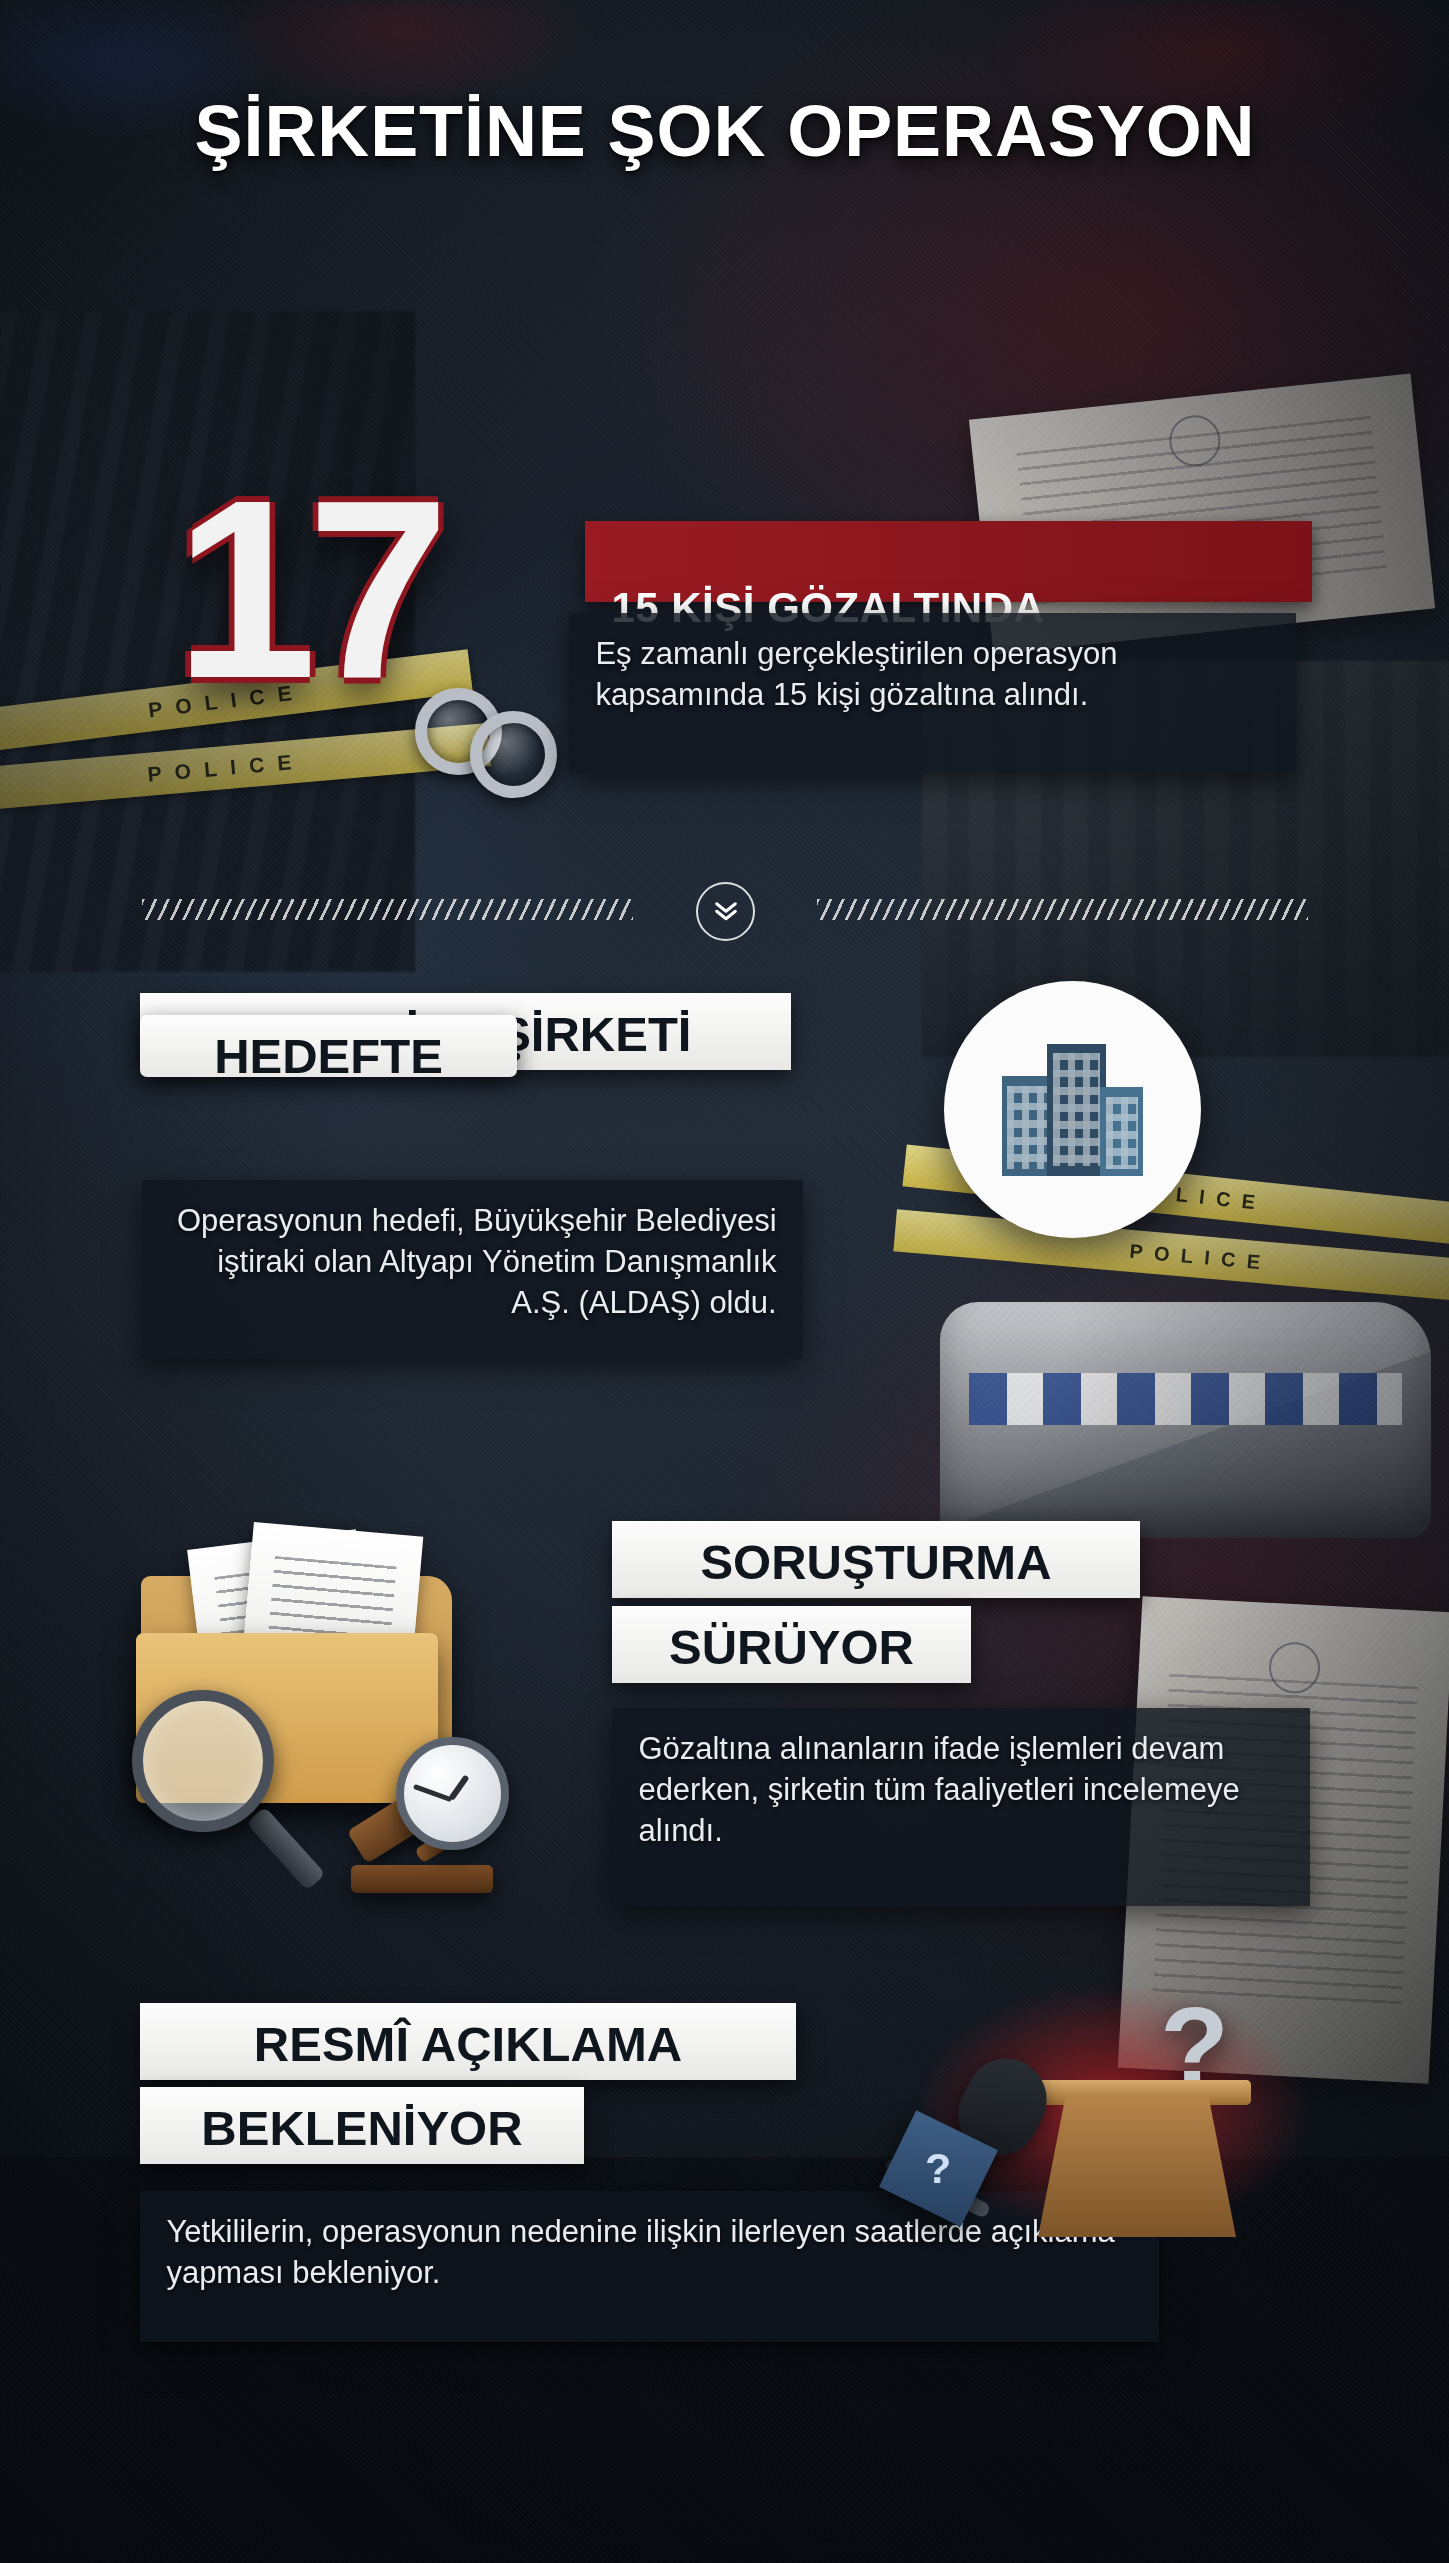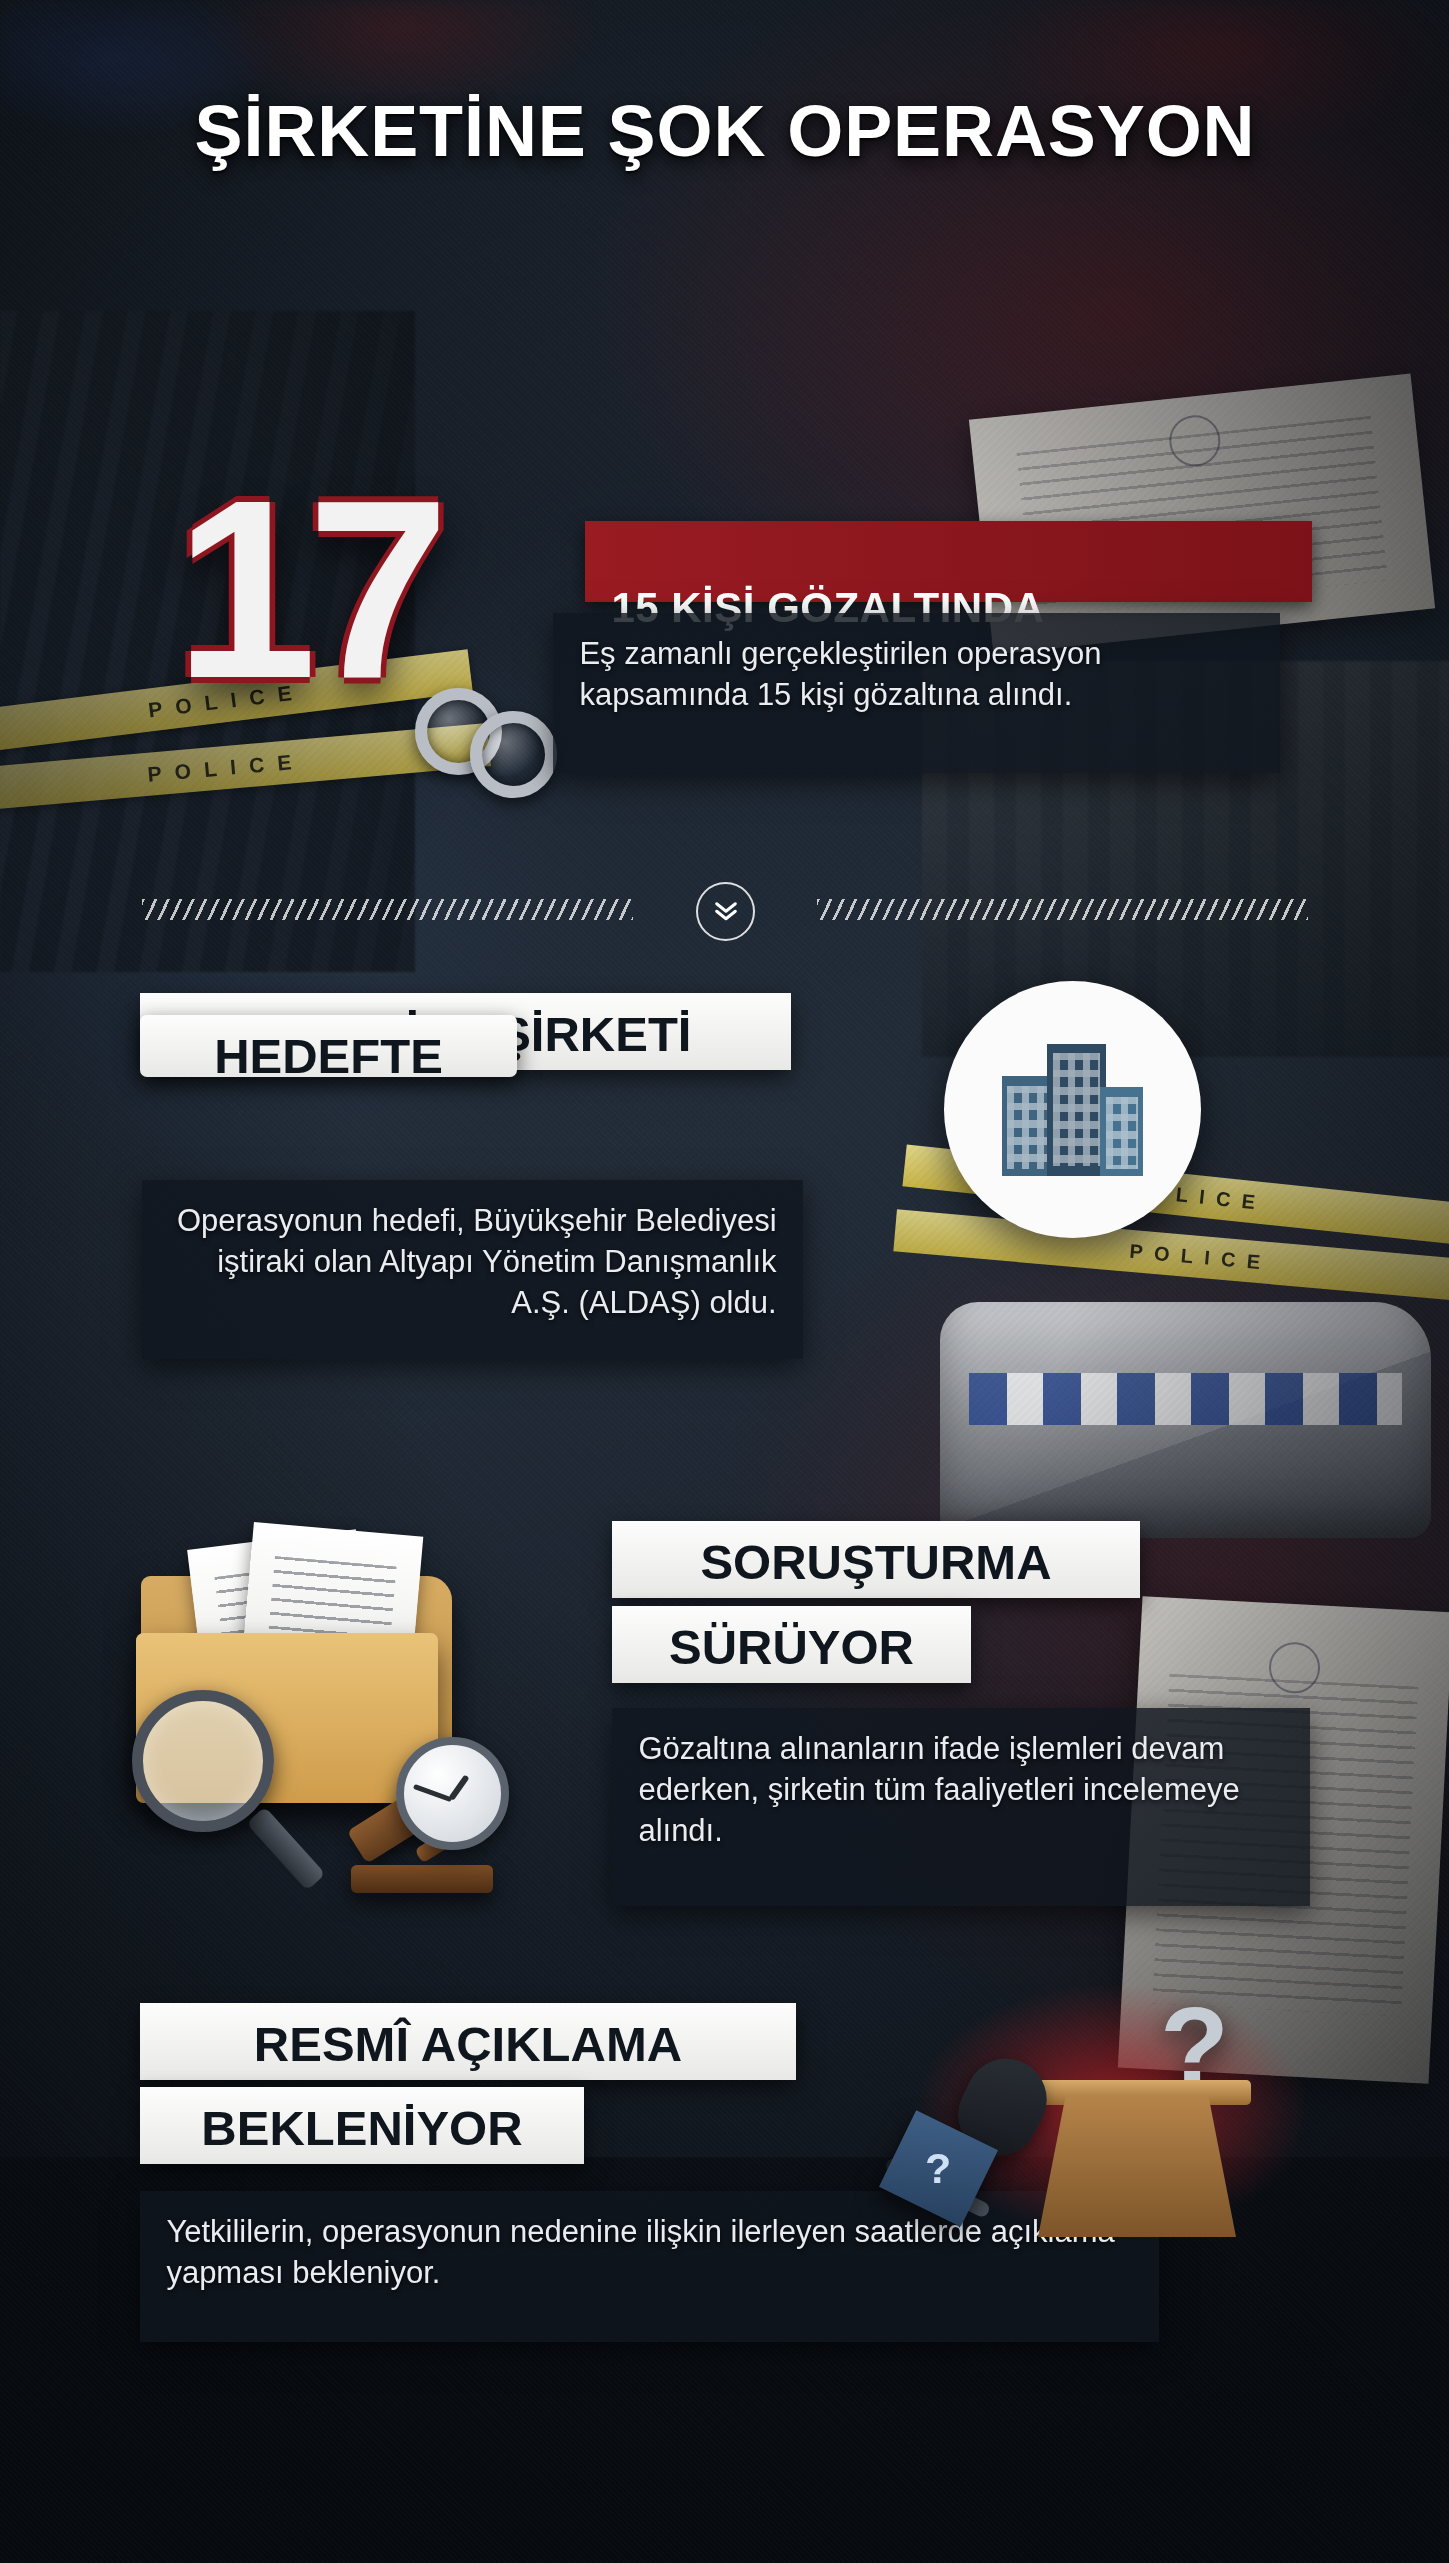--- a/index.html
+++ b/index.html
@@ -175,21 +175,21 @@
 
   .panel {
     position:absolute;
     background: rgba(16,22,30,.82);
     box-shadow: 0 9.4px 28px rgba(0,0,0,.55);
   }
   .panel p {
     color: #e9edf2; font-size: 31px; line-height: 1.32; padding: 21px 26.4px;
     text-shadow: 0 1.9px 5.7px rgba(0,0,0,.8);
   }
-  .panel.p1 { left: 553px; top: 613px; width: 727px; height: 160px; }
+  .panel.p1 { left: 569px; top: 613px; width: 727px; height: 160px; }
 
   .divider { position:absolute; top: 882px; left: 0; width: 1450px; height: 57px; }
   .divider .hatch {
     position:absolute; top: 17px; height: 21px;
     background: repeating-linear-gradient(115deg, rgba(255,255,255,.75) 0 2.8px, transparent 2.8px 11.3px);
   }
   .divider .hatch.left { left: 142px; width: 491px; }
   .divider .hatch.right { right: 142px; width: 491px; }
   .divider .chev {
     position:absolute; left: 50%; top: 0; margin-left: -29px;

